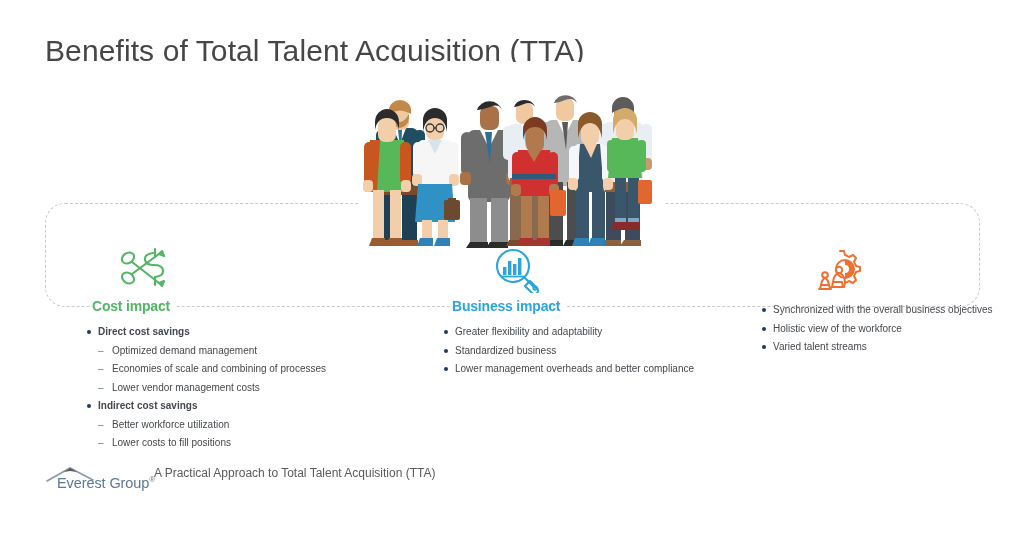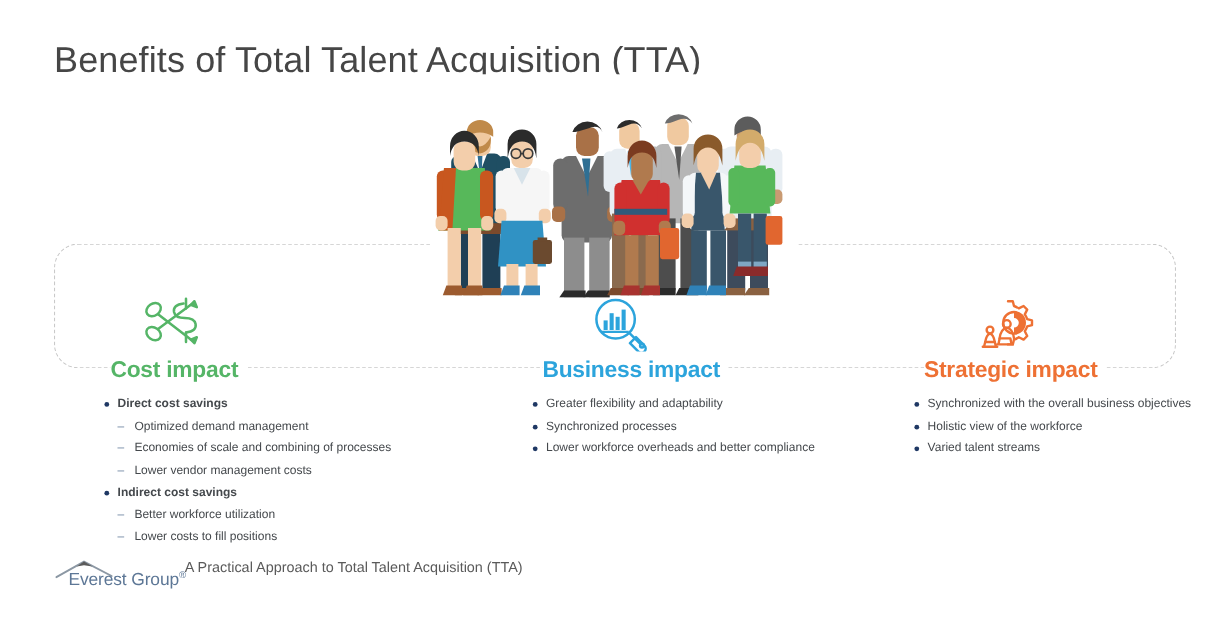--- a/index.html
+++ b/index.html
@@ -64,21 +64,21 @@
     height: 48px;
     display: flex;
     align-items: flex-end;
     justify-content: flex-start;
   }
   #column-cost .col-icon      { padding-left: 32px; }
   #column-business .col-icon  { padding-left: 50px; }
   #column-strategic .col-icon { padding-left: 55px; }
 
   .col-heading {
-    font-size: 19px;
+    font-size: 14px;
     font-weight: bold;
     letter-spacing: -0.2px;
     margin-top: 5px;
     white-space: nowrap;
     background: #ffffff;
     display: inline-block;
     padding-right: 6px;
   }
   #column-cost .col-heading      { margin-left: 7px; color: #55b567; }
   #column-business .col-heading  { margin-left: 10px; color: #2ca4dc; }
@@ -380,42 +380,41 @@
         <rect x="16" y="14" width="3.4" height="14"></rect>
         <rect x="21" y="17" width="3.4" height="11"></rect>
         <rect x="26" y="11" width="3.4" height="17"></rect>
       </g>
       <line x1="9" y1="29.5" x2="32" y2="29.5" stroke="#2ca4dc" stroke-width="1.8"></line>
     </svg>
   </div>
   <div class="col-heading">Business impact</div>
   <ul class="bullet-list">
     <li class="lvl1 plain">Greater flexibility and adaptability</li>
-    <li class="lvl1 plain">Synchronized processes</li>
-    <li class="lvl1 plain">Lower workforce overheads and better compliance</li>
+    <li class="lvl1 plain">Standardized business</li>
+    <li class="lvl1 plain">Lower management overheads and better compliance</li>
   </ul>
 </div>
 
 <div class="column" id="column-strategic">
   <div class="col-icon">
     <svg width="50" height="46" viewBox="0 0 50 46" xmlns="http://www.w3.org/2000/svg">
       <g fill="none" stroke="#ee7134" stroke-width="2" stroke-linecap="round" stroke-linejoin="round">
         <path d="M25,4 l4,0 l1,4 a14,14 0 0 1 4,2 l4,-2 l3,3 l-2,4 a14,14 0 0 1 2,4 l4,1 l0,4 l-4,1 a14,14 0 0 1 -2,4 l2,4 l-3,3 l-4,-2 a14,14 0 0 1 -4,2 l-1,4 l-4,0"></path>
         <circle cx="30" cy="22" r="9"></circle>
         <path d="M30,13 a9,9 0 0 1 0,18 l0,-5 a4,4 0 0 0 0,-8 z" fill="#ee7134" stroke="none"></path>
         <path d="M16,40 h13 M17,40 l1,-5 h9 l1,5"></path>
         <path d="M18,35 q1,-8 6,-9 q5,1 6,9"></path>
         <circle cx="24" cy="23" r="3.2"></circle>
         <path d="M4,42 h12 M5,42 l1,-4 h8 l1,4"></path>
         <path d="M6,38 q1,-6 4,-7 q3,1 4,7"></path>
         <circle cx="10" cy="28" r="2.8"></circle>
       </g>
     </svg>
   </div>
-  <div class="col-heading">Strategic impact</div>
   <ul class="bullet-list">
     <li class="lvl1 plain">Synchronized with the overall business objectives</li>
     <li class="lvl1 plain">Holistic view of the workforce</li>
     <li class="lvl1 plain">Varied talent streams</li>
   </ul>
 </div>
 
 <div id="footer">
   <div id="everest-logo">
     <svg class="peak" width="72" height="16" viewBox="0 0 72 16" xmlns="http://www.w3.org/2000/svg">

